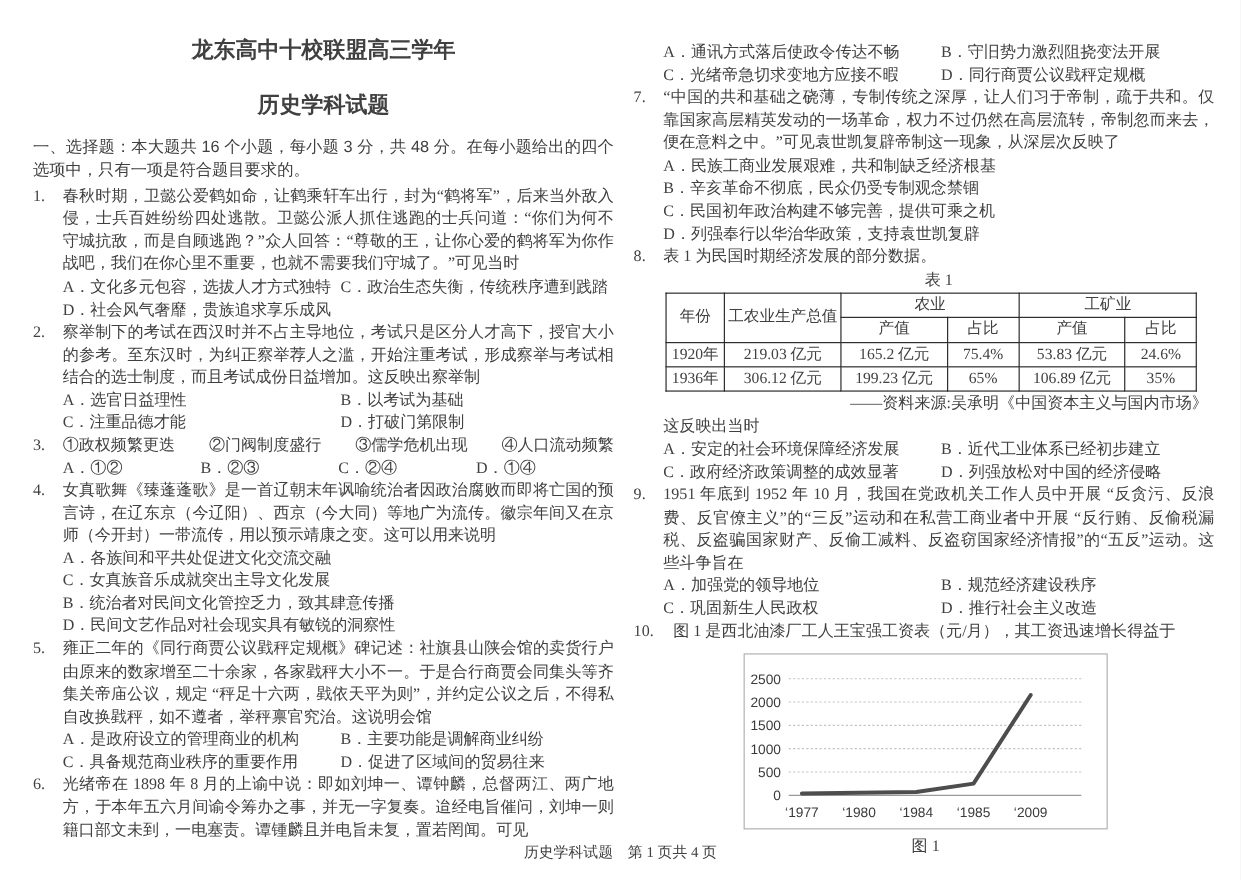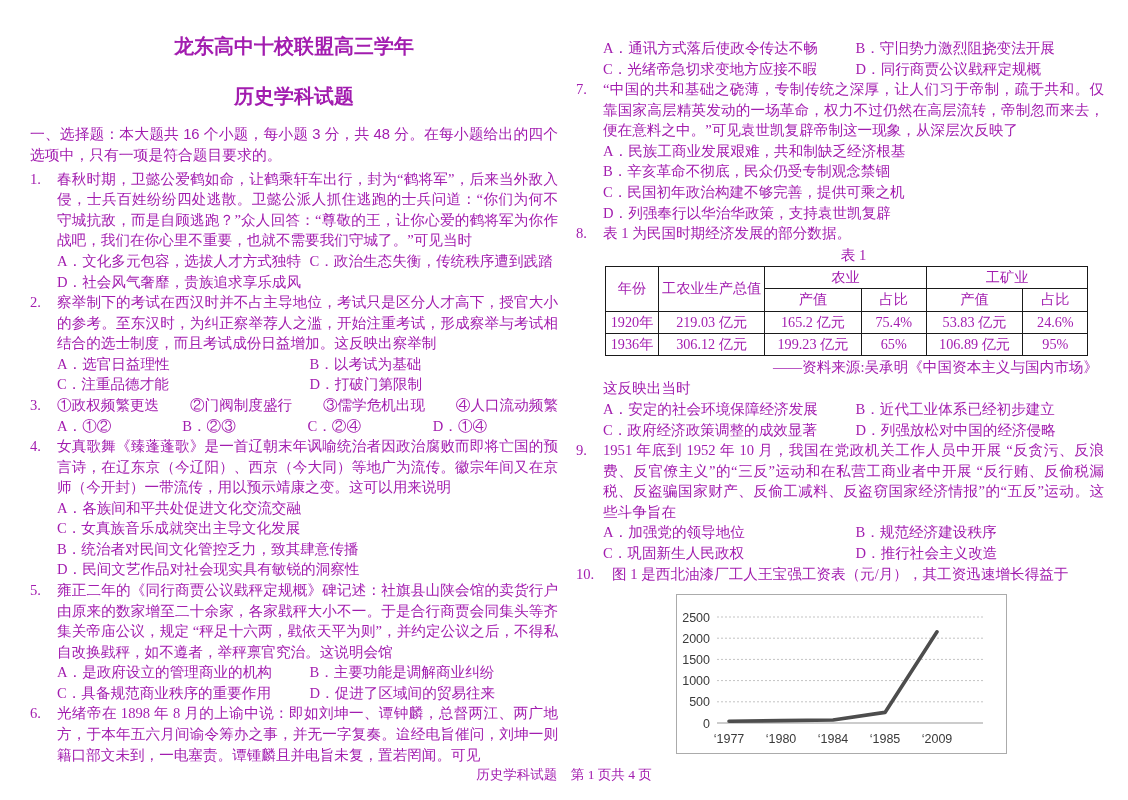--- a/index.html
+++ b/index.html
@@ -1,16 +1,16 @@
 <!DOCTYPE html>
 <html><head>
 <meta charset="utf-8">
 <style>
   html,body{margin:0;padding:0;background:#e8e8e8;}
-  .page{position:relative;width:1128px;height:800px;background:#ffffff;color:#a21caf;
+  .page{position:relative;width:1128px;height:800px;background:#ffffff;color:#404040;
         font-family:"Liberation Serif","DejaVu Serif",serif;font-size:14.6px;line-height:1.41;
         overflow:hidden;margin:0 auto;}
   .col{position:absolute;top:0;}
   .col-left{left:30px;width:528px;top:26px;}
   .col-right{left:576px;width:528px;top:38px;}
   .exam-title{font-family:"Liberation Sans","DejaVu Sans",sans-serif;font-weight:700;
         font-size:20px;text-align:center;margin:6px 0 0 0;}
   .exam-subtitle{font-family:"Liberation Sans","DejaVu Sans",sans-serif;font-weight:700;
         font-size:20px;text-align:center;margin:22px 0 14px 0;}
   .section{font-family:"Liberation Sans","DejaVu Sans",sans-serif;font-weight:400;
@@ -178,21 +178,21 @@
             <td>75.4%</td>
             <td>53.83 亿元</td>
             <td>24.6%</td>
           </tr>
           <tr>
             <td>1936年</td>
             <td>306.12 亿元</td>
             <td>199.23 亿元</td>
             <td>65%</td>
             <td>106.89 亿元</td>
-            <td>95%</td>
+            <td>35%</td>
           </tr>
           </tbody>
         </table>
         <div class="src">——资料来源:吴承明《中国资本主义与国内市场》</div>
         <div class="stem">这反映出当时</div>
         <div class="opts2">
           <span class="opt">A．安定的社会环境保障经济发展</span>
           <span class="opt">B．近代工业体系已经初步建立</span>
           <span class="opt">C．政府经济政策调整的成效显著</span>
           <span class="opt">D．列强放松对中国的经济侵略</span>
@@ -235,16 +235,17 @@
           <text x="33" y="26.5" text-anchor="end" font-size="12.5" fill="#3a3a3a">2500</text>
           <line x1="40" y1="128" x2="306" y2="128" stroke="#9a9a9a" stroke-width="1.2"></line>
           <polyline points="52,126.304 104,125.668 156,125.032 208,117.4 260,36.84" fill="none" stroke="#4d4d4d" stroke-width="3.6" stroke-linejoin="round" stroke-linecap="round"></polyline>
           <text x="52" y="148" text-anchor="middle" font-size="12.5" fill="#3a3a3a">‘1977</text>
           <text x="104" y="148" text-anchor="middle" font-size="12.5" fill="#3a3a3a">‘1980</text>
           <text x="156" y="148" text-anchor="middle" font-size="12.5" fill="#3a3a3a">‘1984</text>
           <text x="208" y="148" text-anchor="middle" font-size="12.5" fill="#3a3a3a">‘1985</text>
           <text x="260" y="148" text-anchor="middle" font-size="12.5" fill="#3a3a3a">‘2009</text>
         </svg>
     </div>
+    <div class="figcap">图 1</div>
   </div>
 
   <div class="footer">历史学科试题　第 1 页共 4 页</div>
 </div>
 
 </body></html>

